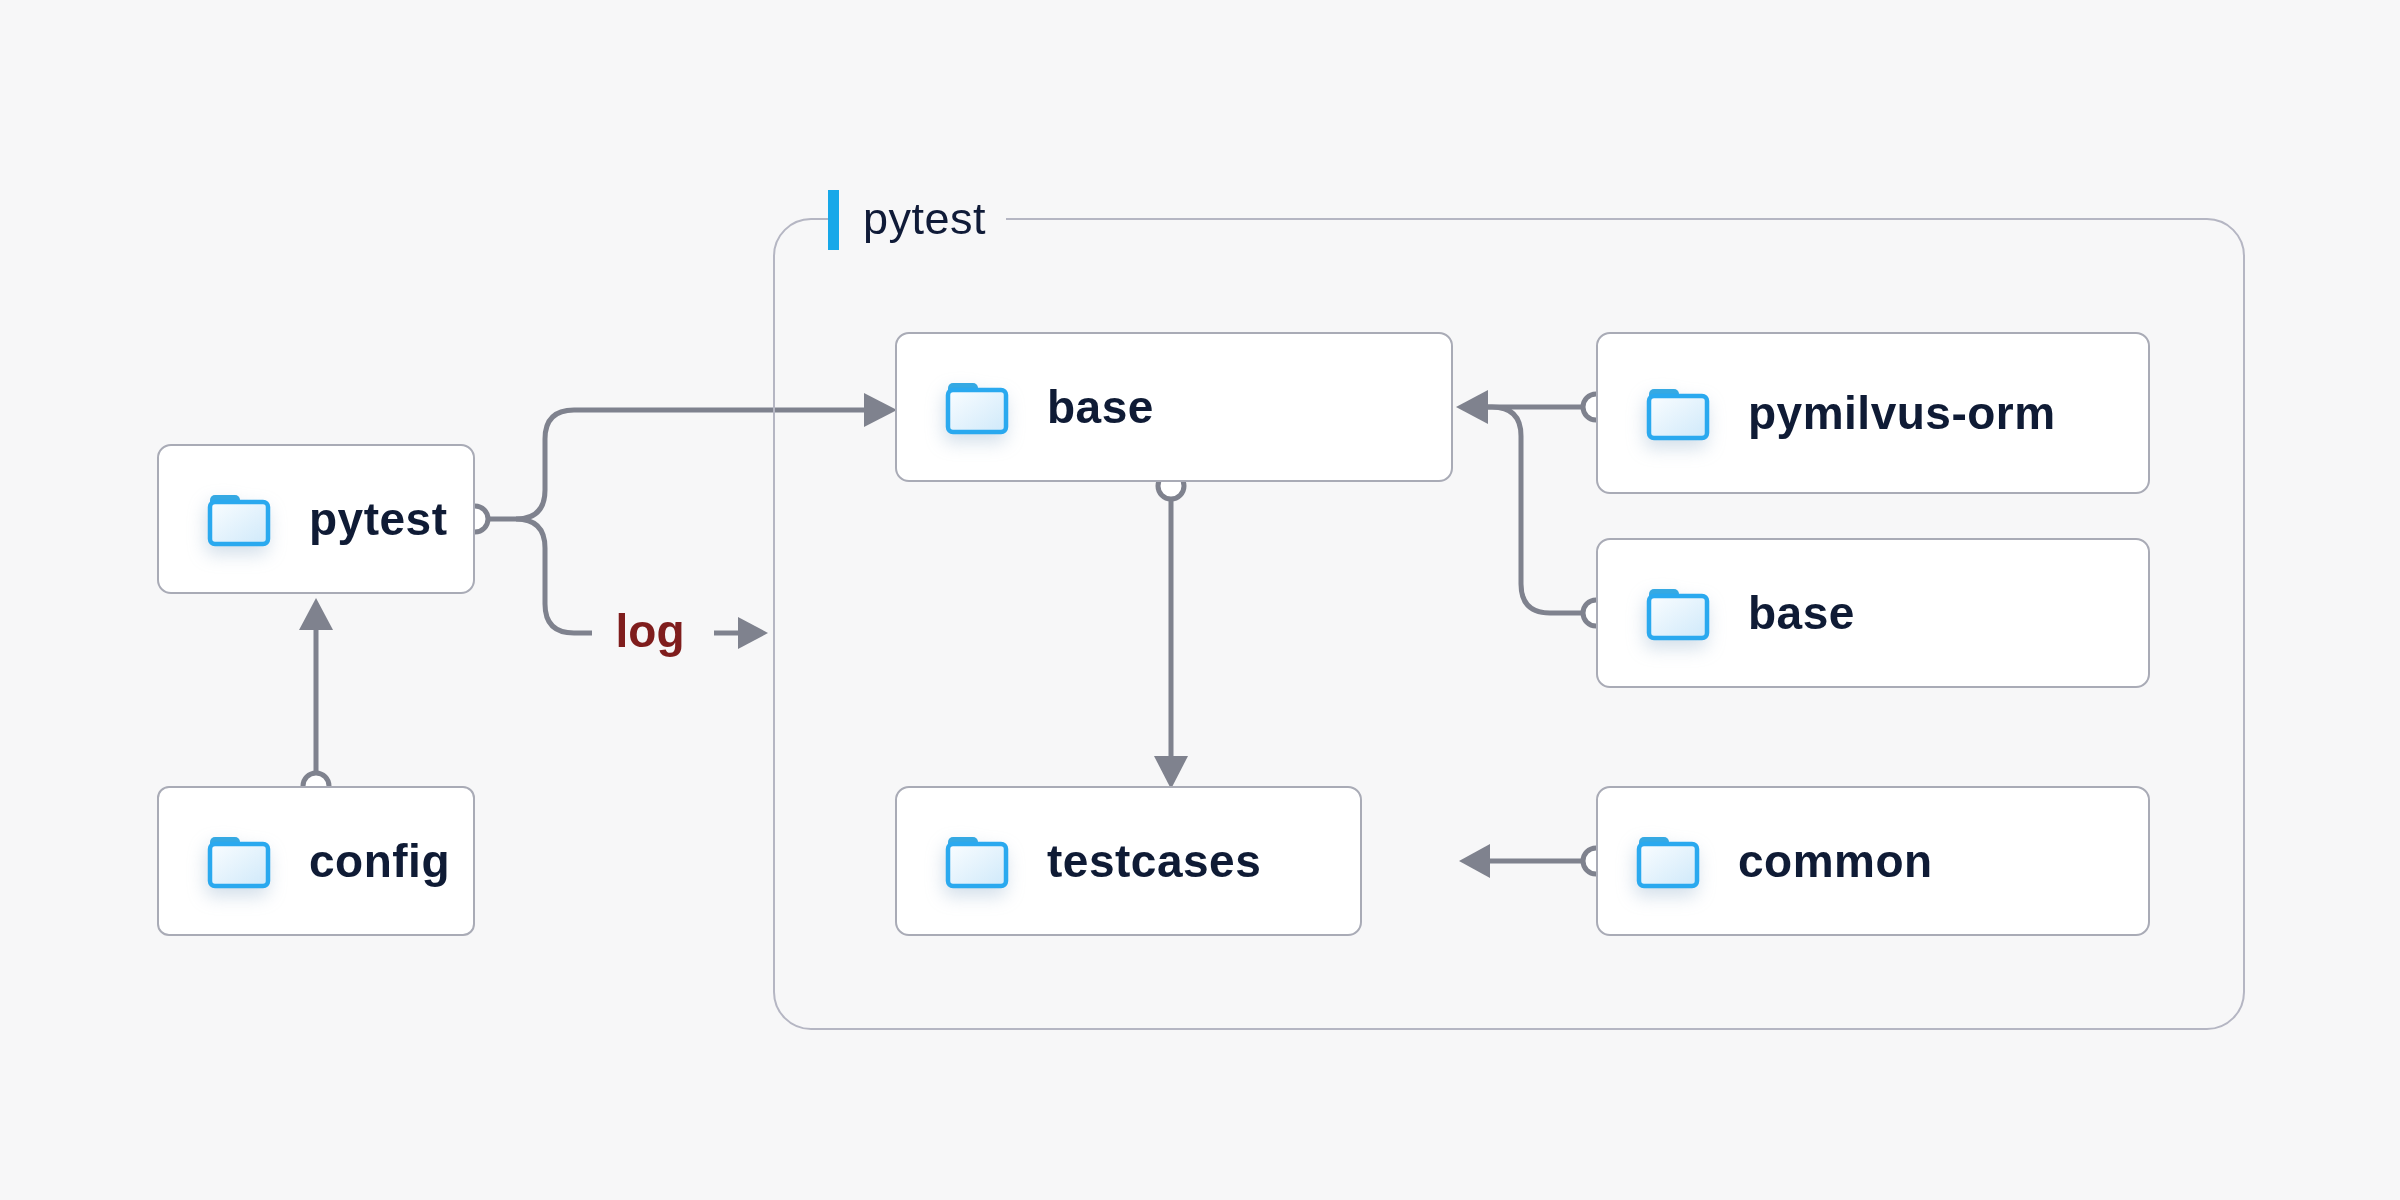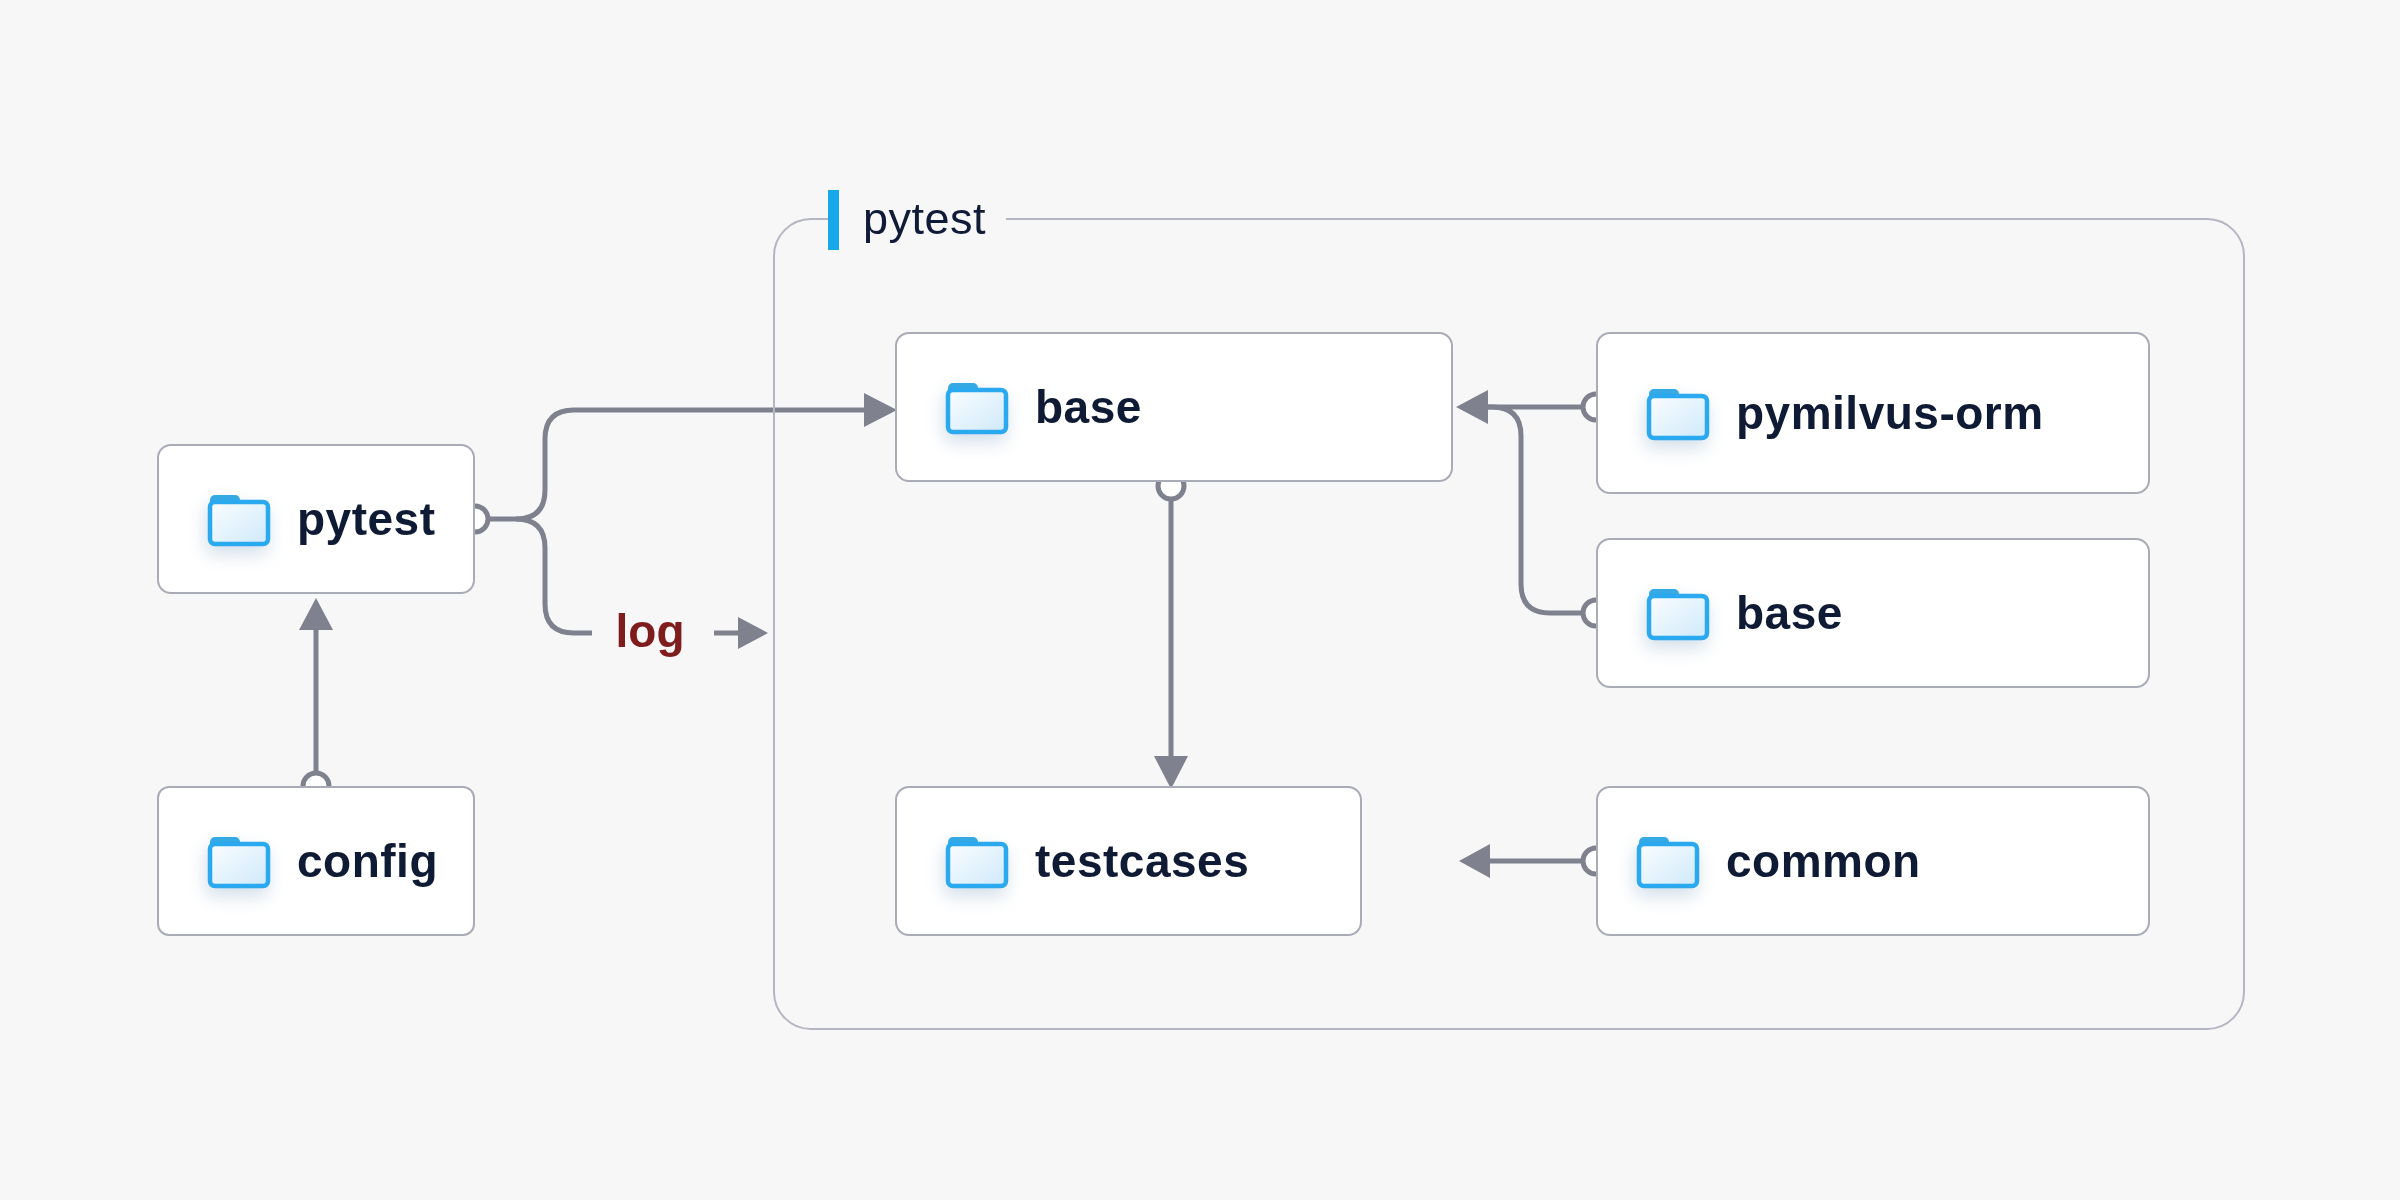--- a/index.html
+++ b/index.html
@@ -26,21 +26,21 @@
   .accent-bar{width:11px;height:60px;background:#17a8e9;}
   .group-label-text{
     font-size:45px;font-weight:400;color:#101b38;letter-spacing:.5px;
     line-height:1;padding-bottom:4px;
   }
 
   
   .node{
     position:absolute;box-sizing:border-box;
     background:#ffffff;border:2.5px solid #a9abb6;border-radius:14px;
-    display:flex;align-items:center;gap:24px;padding-left:46px;
+    display:flex;align-items:center;gap:36px;padding-left:46px;
   }
   .node-label{
     font-size:46px;font-weight:700;color:#0f1b35;letter-spacing:.5px;
     white-space:nowrap;
   }
   .folder{display:flex;flex:0 0 auto;
     filter:drop-shadow(-2px 8px 9px rgba(110,150,185,.30));}
 
   #node-utils    {left:157px; top:444px;width:318px;height:150px;}
   #node-config   {left:157px; top:786px;width:318px;height:150px;border-radius:12px;}

